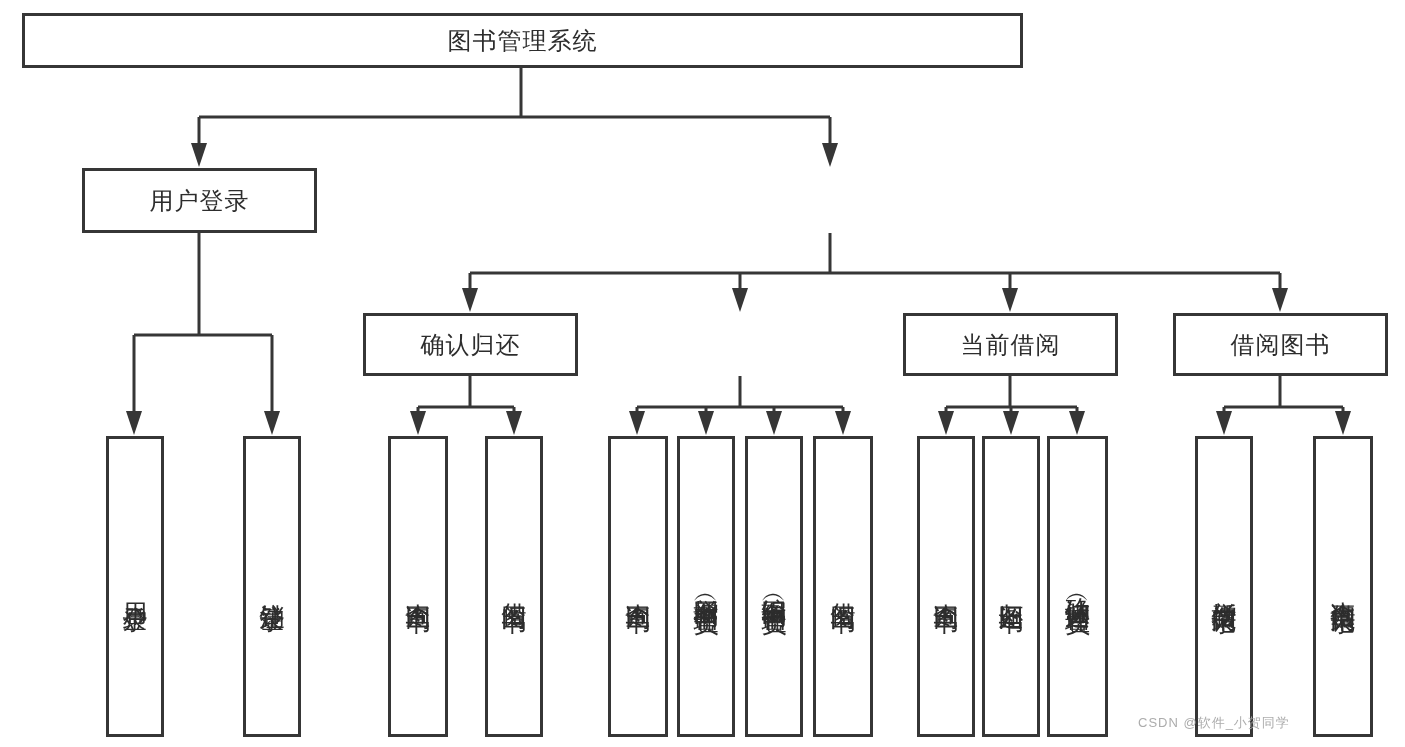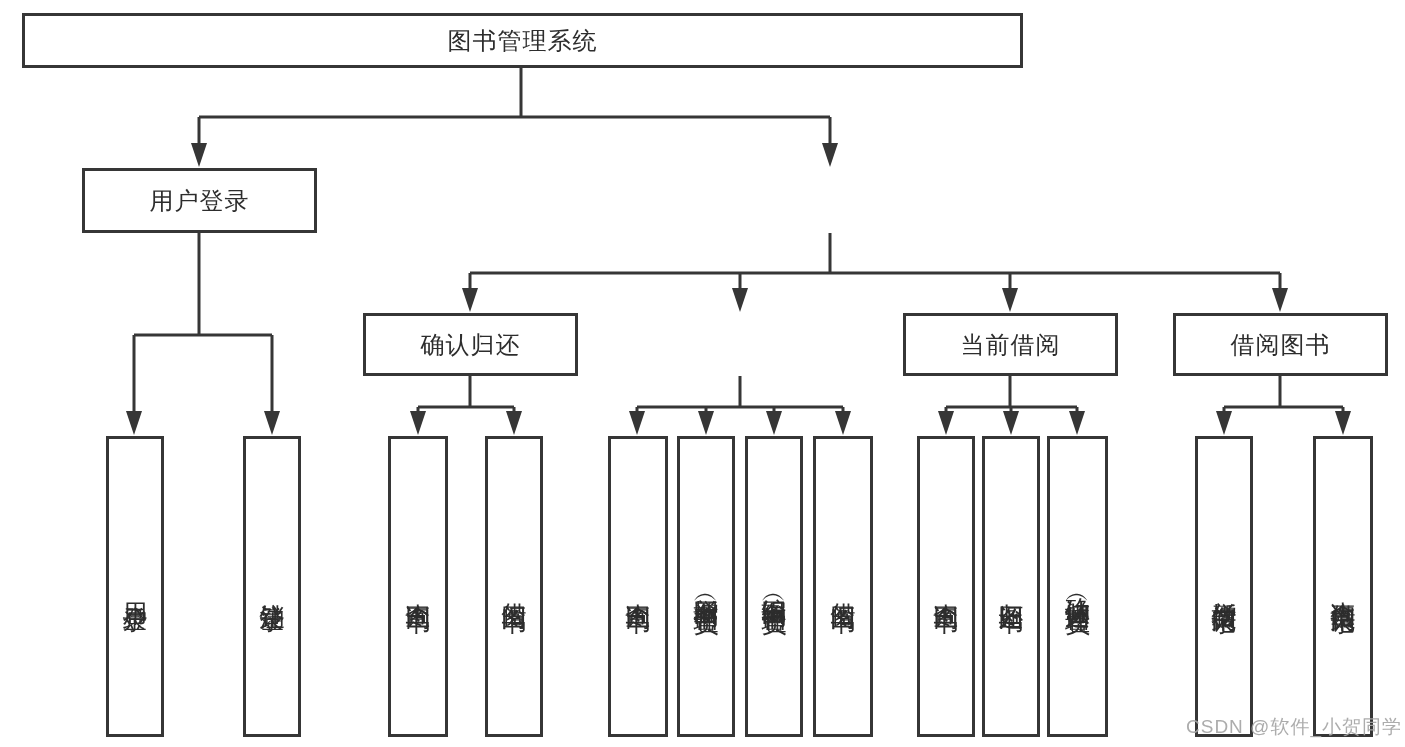--- a/index.html
+++ b/index.html
@@ -35,23 +35,23 @@
   .leaf {
     font-size: 25px;
     writing-mode: vertical-lr;
     text-orientation: mixed;
     letter-spacing: 2px;
     line-height: 1.15;
     white-space: nowrap;
   }
   .watermark {
     position: absolute;
-    left: 1186px;
+    left: 1138px;
     top: 714px;
-    font-size: 19px;
+    font-size: 13px;
     letter-spacing: 1px;
     color: rgba(165,165,165,0.92);
     white-space: nowrap;
     z-index: 3;
   }
 </style>
 </head>
 <body>
 
 <div class="canvas">

